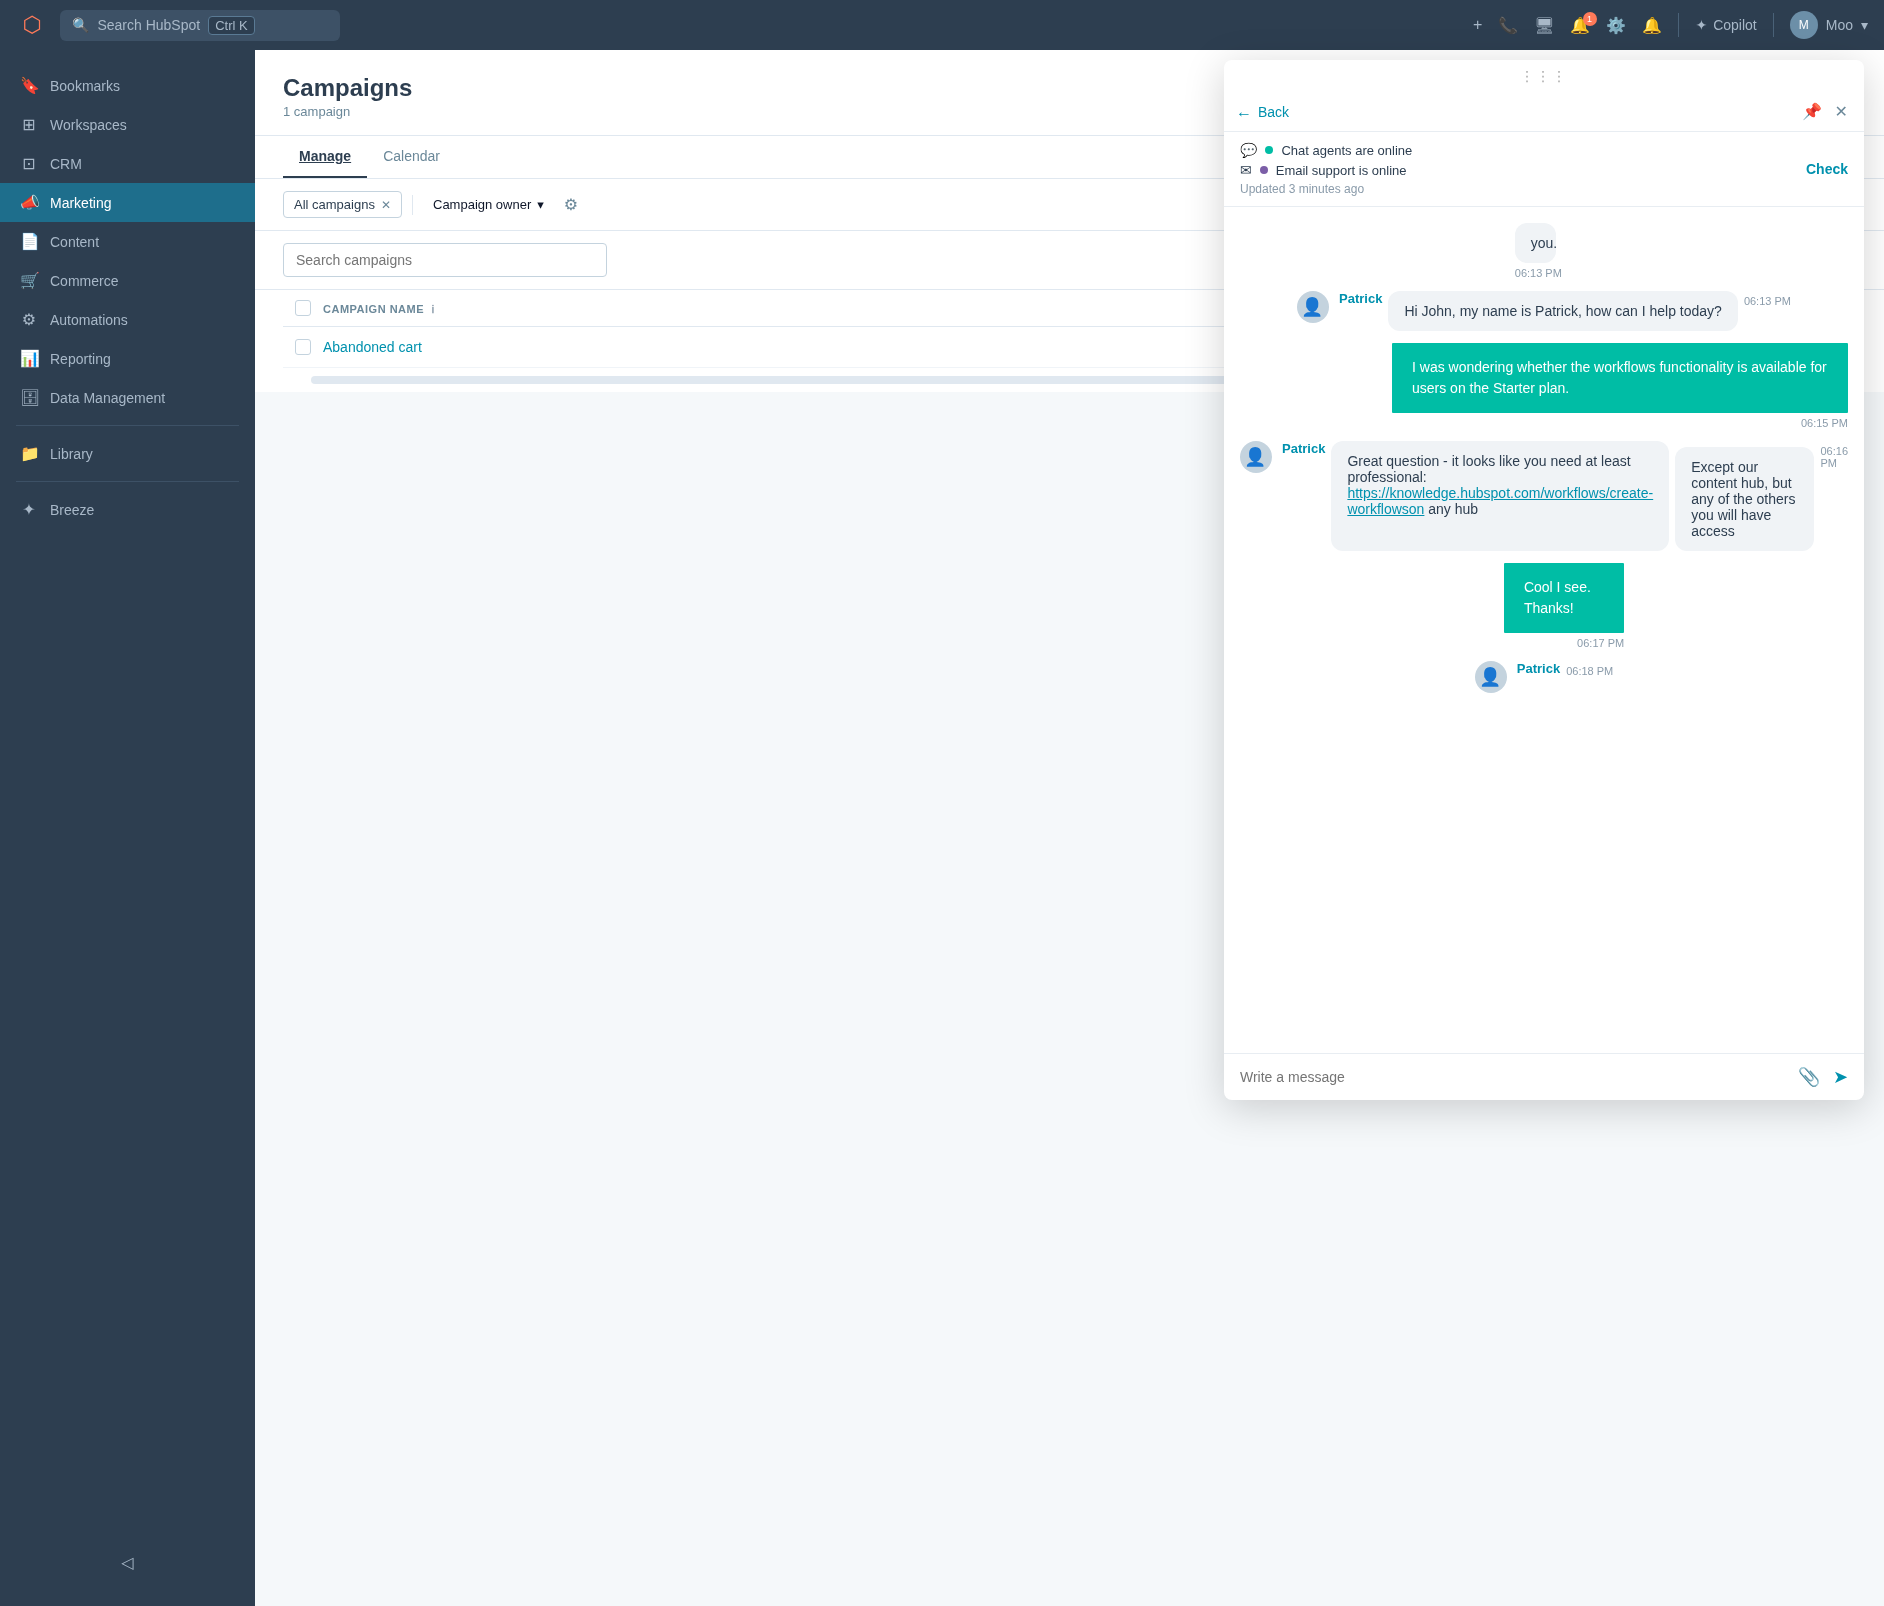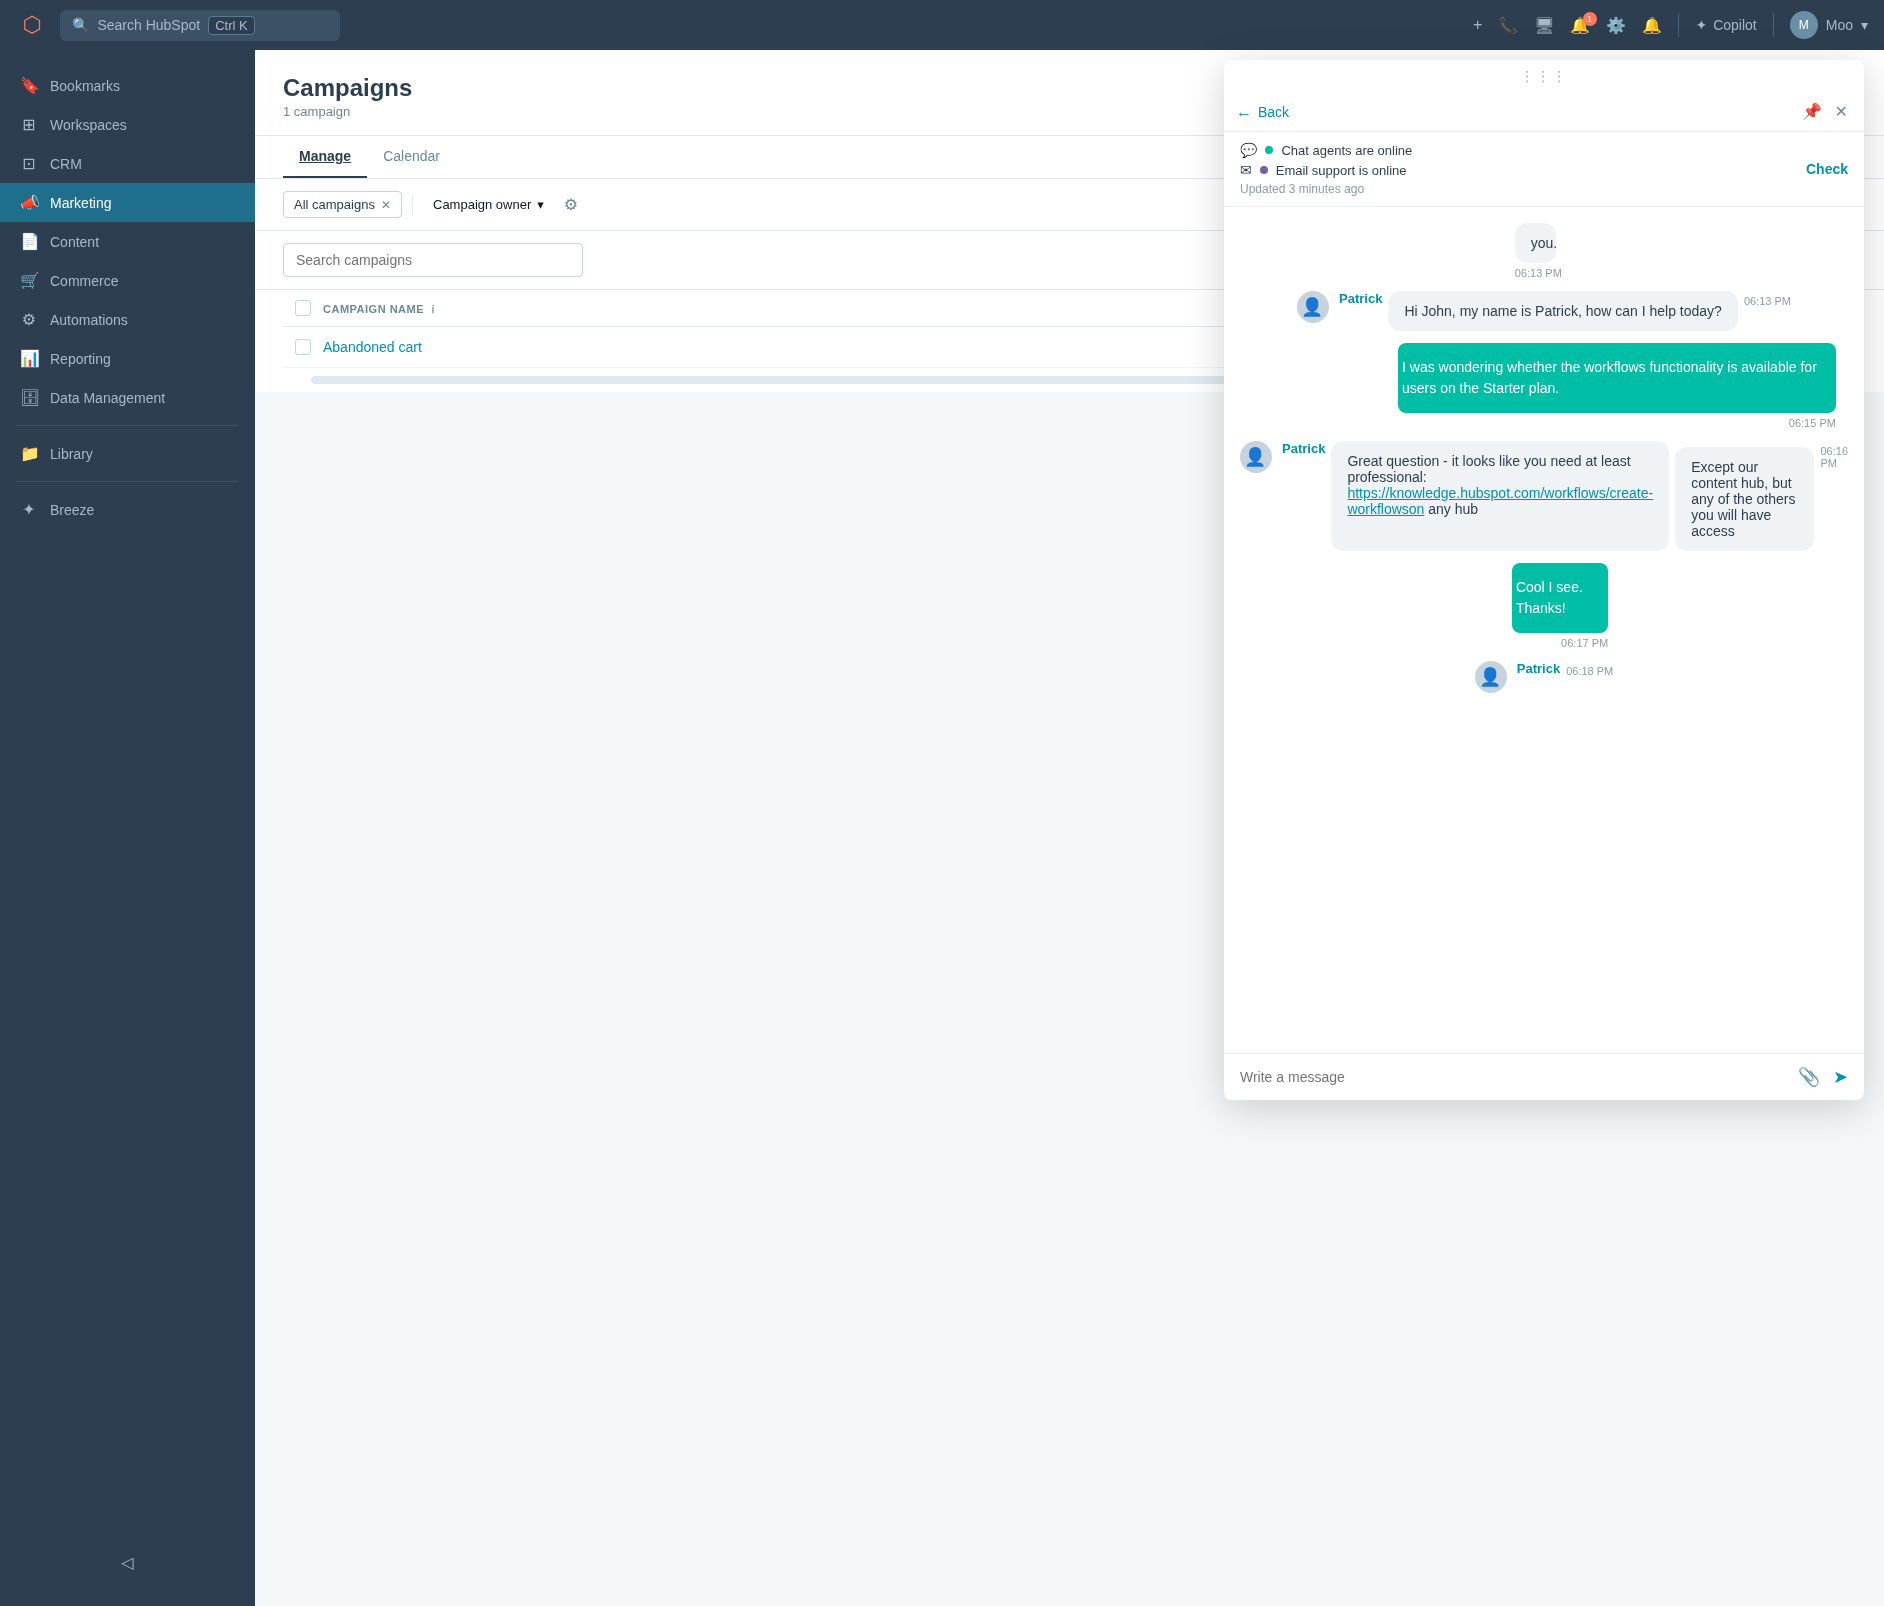--- a/index.html
+++ b/index.html
@@ -44,21 +44,21 @@
     .page-subtitle { font-size: 13px; color: #6b8899; margin-top: 2px; }
 
     
     .tabs { display: flex; gap: 0; padding: 0 28px; background: white; border-bottom: 1px solid #e0e8f0; }
     .tab { padding: 12px 16px; font-size: 14px; color: #6b8899; cursor: pointer; border-bottom: 2px solid transparent; }
     .tab.active { color: #2d3e50; font-weight: 600; border-bottom-color: #2d3e50; text-decoration: underline; }
     .filter-chip { display: flex; align-items: center; gap: 6px; padding: 5px 10px; border: 1px solid #c4d3de; border-radius: 4px; font-size: 13px; color: #2d3e50; background: white; cursor: pointer; }
     .filter-chip .close { color: #6b8899; font-size: 12px; cursor: pointer; }
     .filter-owner { display: flex; align-items: center; gap: 6px; padding: 5px 10px; color: #0f172a; font-size: 13px; font-weight: 500; cursor: pointer; }
     .filter-settings { color: #6b8899; cursor: pointer; font-size: 16px; }
-    .campaign-search { width: 300px; border: 1px solid #c4d3de; border-radius: 4px; padding: 8px 12px; font-size: 14px; color: #aaa; background: white; }
+    .campaign-search { width: 324px; border: 1px solid #c4d3de; border-radius: 4px; padding: 8px 12px; font-size: 14px; color: #aaa; background: white; }
 
     
     .table-container { padding: 0 28px; background: white; }
     .table-header { display: flex; align-items: center; padding: 10px 0; border-bottom: 1px solid #e0e8f0; }
     .th-check { width: 40px; display: flex; align-items: center; justify-content: center; }
     .th-name { flex: 1; font-size: 11px; font-weight: 700; color: #6b8899; text-transform: uppercase; letter-spacing: 0.5px; }
     .table-row { display: flex; align-items: center; padding: 12px 0; border-bottom: 1px solid #f0f4f8; }
     .td-check { width: 40px; display: flex; align-items: center; justify-content: center; }
     .td-name { flex: 1; font-size: 14px; color: #0091ae; font-weight: 500; cursor: pointer; }
     .checkbox { width: 16px; height: 16px; border: 1px solid #c4d3de; border-radius: 3px; cursor: pointer; }
@@ -94,21 +94,21 @@
     
     .chat-body { flex: 1; overflow-y: auto; padding: 16px; display: flex; flex-direction: column; gap: 12px; background: white; align-items: center; }
     .msg-outgoing-wrap { display: flex; justify-content: flex-start; }
     .msg-outgoing { background: #f0f3f6; border-radius: 12px; padding: 12px 16px; max-width: 70%; font-size: 14px; color: #2d3e50; }
     .msg-time { font-size: 11px; color: #8a9baa; margin-top: 4px; }
     .msg-agent-name { font-size: 13px; color: #0091ae; font-weight: 600; margin-bottom: 4px; }
     .msg-agent-wrap { display: flex; gap: 10px; align-items: flex-start; }
     .agent-avatar { width: 32px; height: 32px; border-radius: 50%; background: #c4d3de; display: flex; align-items: center; justify-content: center; flex-shrink: 0; }
     .agent-avatar-icon { color: #8a9baa; font-size: 18px; }
     .msg-agent-bubble { background: #f0f3f6; border-radius: 12px; padding: 12px 16px; font-size: 14px; color: #2d3e50; max-width: 520px; }
-    .msg-incoming { background: #00bda5; border-radius: 8px; padding: 14px 4px; max-width: 75%; font-size: 14px; color: white; line-height: 1.5; }
+    .msg-incoming { background: #00bda5; border-radius: 1px; padding: 14px 20px; max-width: 75%; font-size: 14px; color: white; line-height: 1.5; }
     .msg-time-right { font-size: 11px; color: #8a9baa; margin-top: 4px; text-align: right; }
     .link { color: #0091ae; text-decoration: underline; cursor: pointer; }
     .msg-agent-col { display: flex; flex-direction: row; gap: 6px; }
     .msg-incoming-col { display: flex; flex-direction: column; align-items: flex-end; }
 
     
     .chat-input-area { border-top: 1px solid #e8edf2; padding: 12px 16px; display: flex; align-items: center; gap: 10px; }
     .chat-input { flex: 1; border: none; outline: none; font-size: 14px; color: #aaa; background: transparent; }
     .chat-input-icons { display: flex; align-items: center; gap: 12px; }
     .input-icon { color: #0091ae; font-size: 18px; cursor: pointer; }

